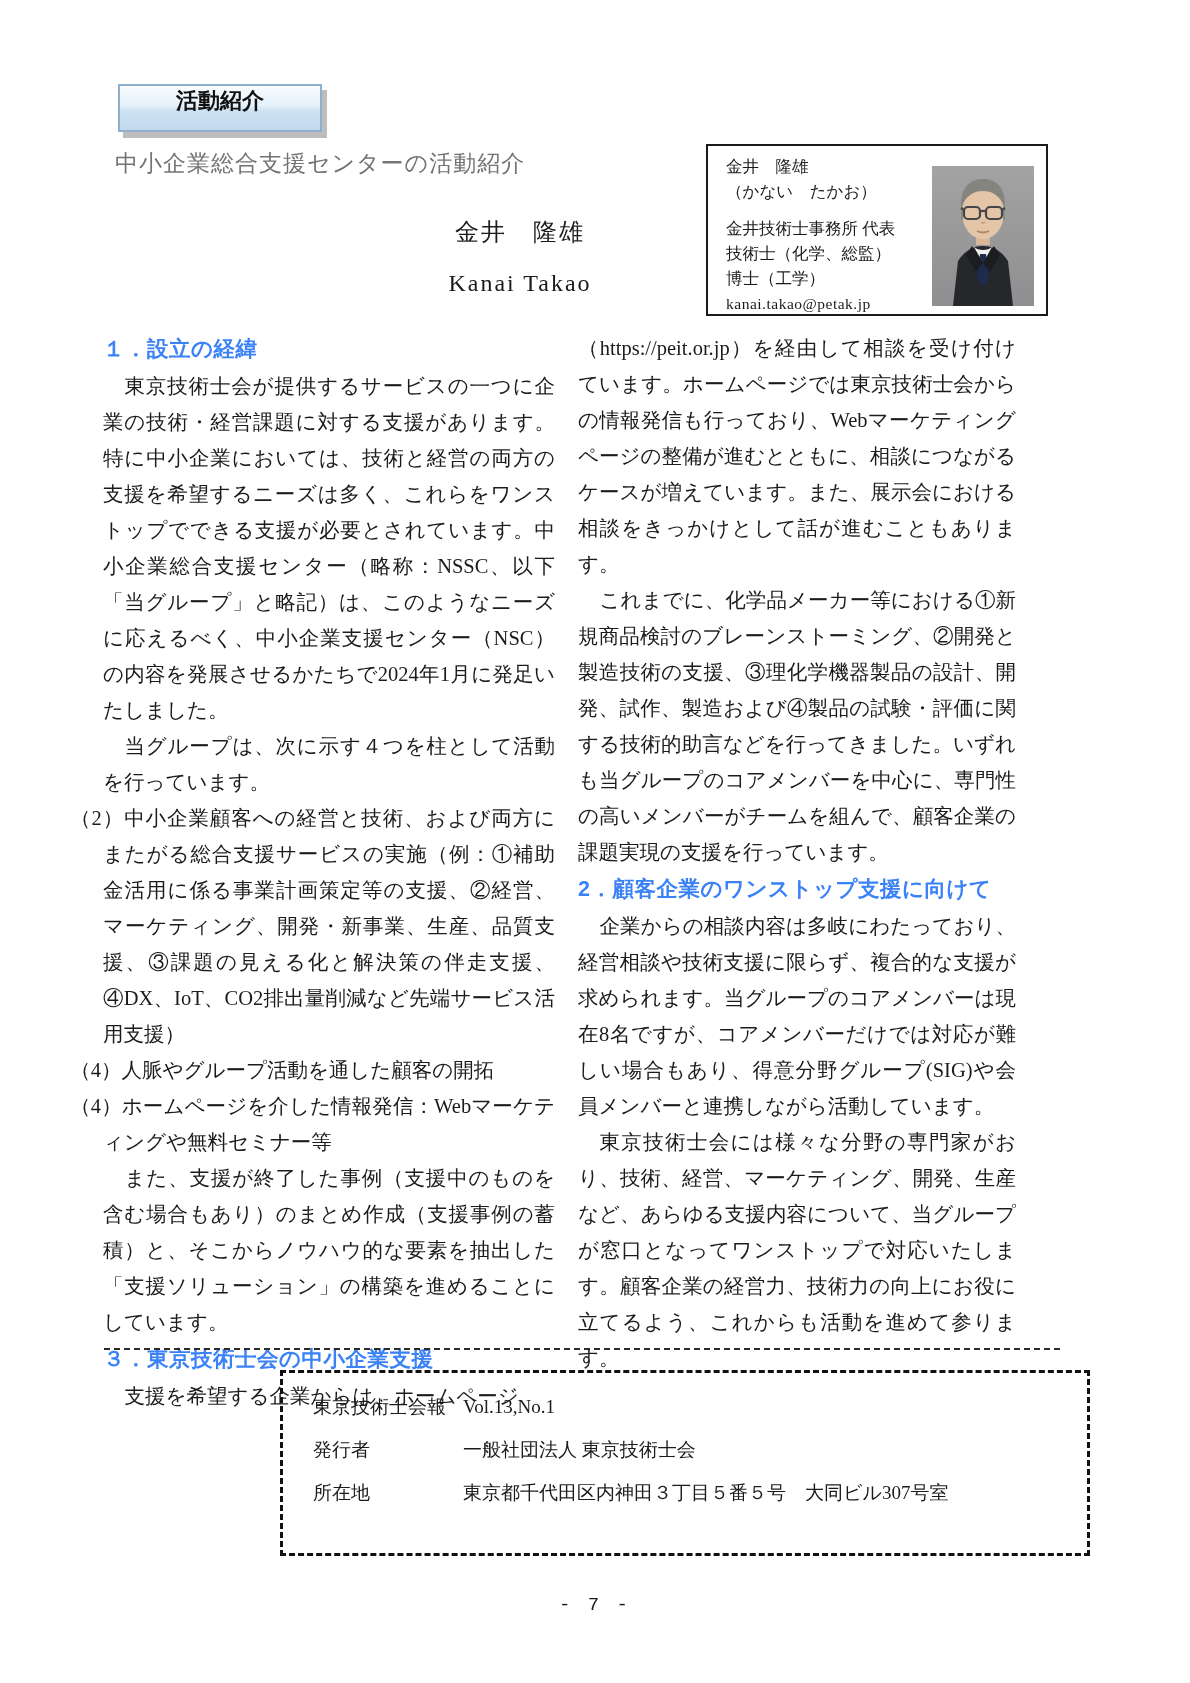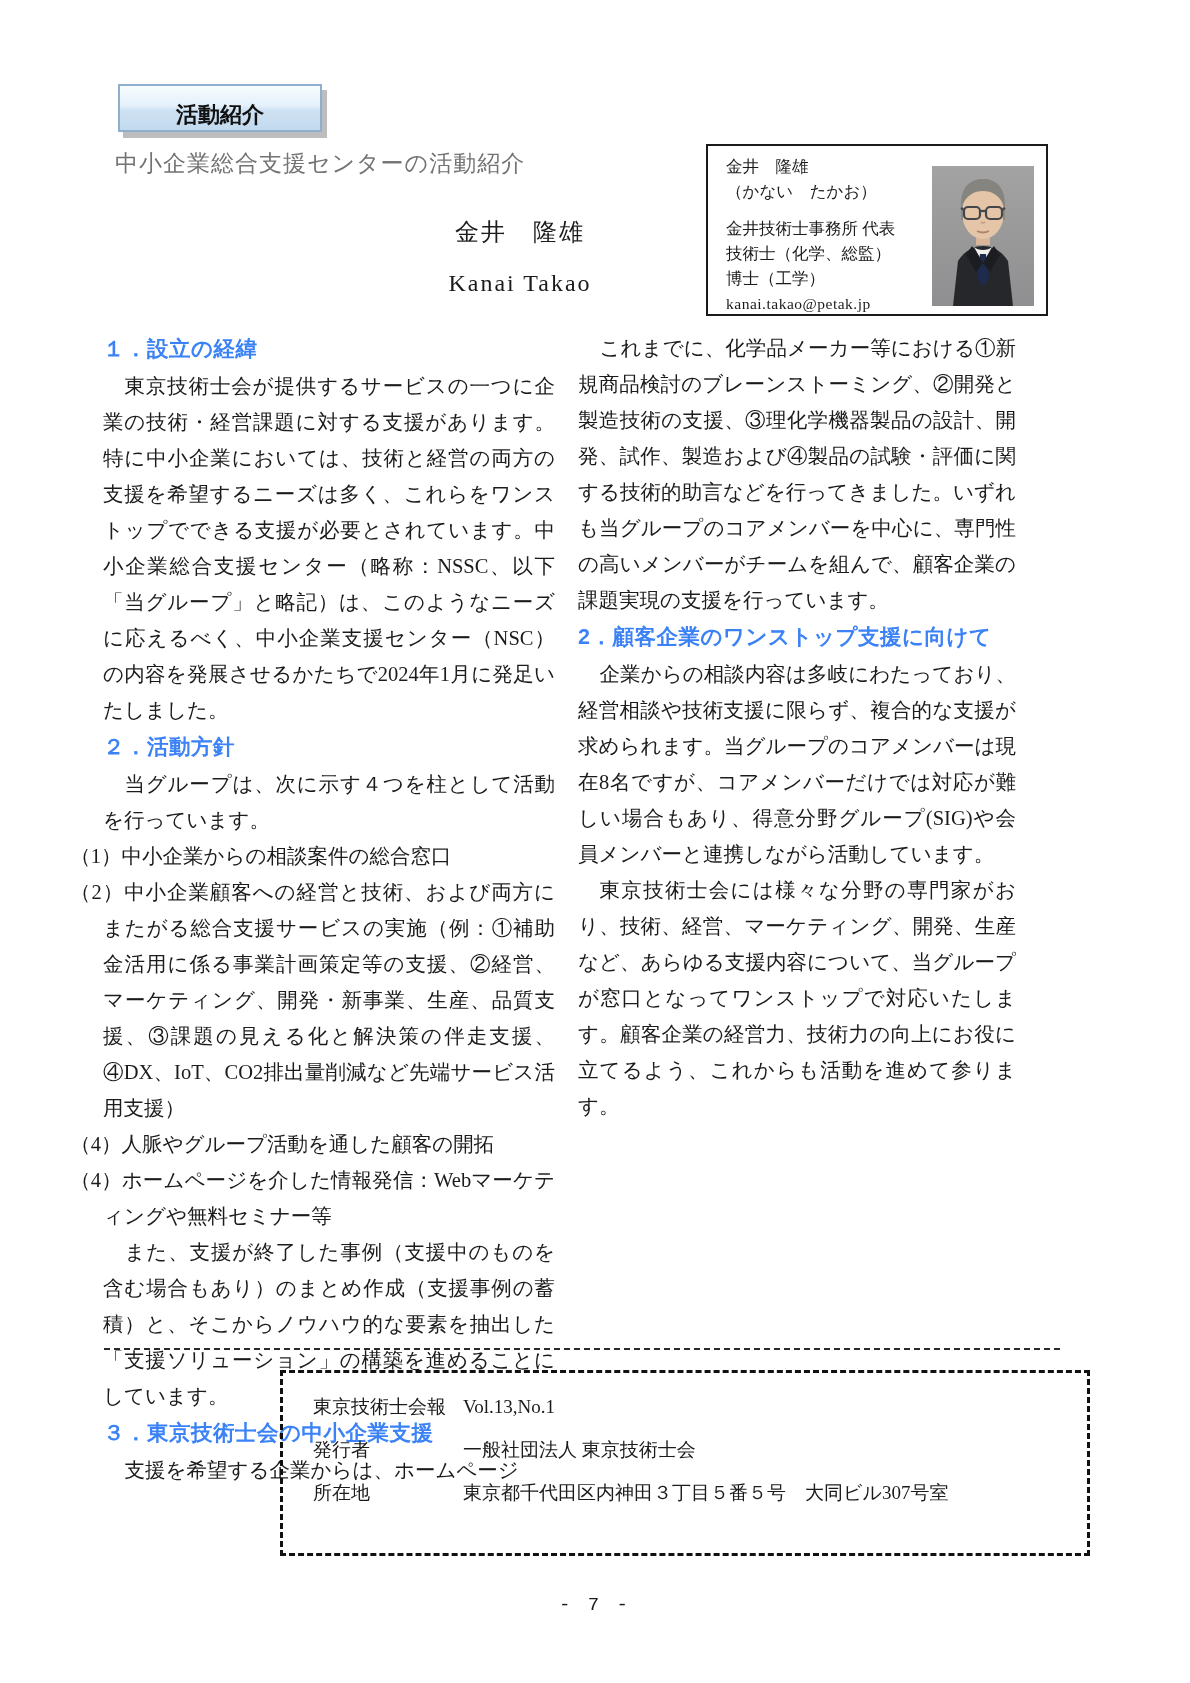--- a/index.html
+++ b/index.html
@@ -9,21 +9,21 @@
     margin:0 auto;
     background:#ffffff;
     color:#1b1b1b;
     font-family:"Liberation Serif","DejaVu Serif",serif;
     overflow:hidden;
   }
   
   .badge{
     position:absolute;left:118px;top:84px;
     width:200px;height:44px;
-    display:flex;align-items:flex-end;justify-content:center;
+    display:flex;align-items:flex-start;justify-content:center;
     font-family:"Liberation Sans","DejaVu Sans",sans-serif;
     font-weight:bold;font-size:22px;color:#111;
     background:linear-gradient(180deg,#f8fcfe 0%,#e4f0fa 45%,#cfe2f3 55%,#c2d9ee 100%);
     border:2px solid #8fafcd;
     box-shadow:5px 6px 0 0 #bdbdbd;
   }
   .doc-title{
     position:absolute;left:115px;top:148px;
     font-family:"Liberation Sans","DejaVu Sans",sans-serif;
     font-size:23px;letter-spacing:1px;color:#737373;
@@ -142,31 +142,30 @@
         <line x1="70" y1="44" x2="73" y2="42"></line>
       </g>
       <path d="M49 56 Q51 58 53 56" stroke="#c49a7c" stroke-width="1.5" fill="none"></path>
       <path d="M45 65 Q51 68 57 65" stroke="#b08468" stroke-width="1.8" fill="none"></path>
     </svg>
   </div>
 
   <div class="col col-left">
       <h2 class="heading">１．設立の経緯</h2>
       <p class="para">東京技術士会が提供するサービスの一つに企業の技術・経営課題に対する支援があります。特に中小企業においては、技術と経営の両方の支援を希望するニーズは多く、これらをワンストップでできる支援が必要とされています。中小企業総合支援センター（略称：NSSC、以下「当グループ」と略記）は、このようなニーズに応えるべく、中小企業支援センター（NSC）の内容を発展させるかたちで2024年1月に発足いたしました。</p>
-      <h2 class="heading">２．活動方針</h2>
       <p class="para">当グループは、次に示す４つを柱として活動を行っています。</p>
-      <p class="item">（1）中小企業からの相談案件の総合窓口</p>
       <p class="item">（2）中小企業顧客への経営と技術、および両方にまたがる総合支援サービスの実施（例：①補助金活用に係る事業計画策定等の支援、②経営、マーケティング、開発・新事業、生産、品質支援、③課題の見える化と解決策の伴走支援、④DX、IoT、CO2排出量削減など先端サービス活用支援）</p>
       <p class="item">（4）人脈やグループ活動を通した顧客の開拓</p>
       <p class="item">（4）ホームページを介した情報発信：Webマーケティングや無料セミナー等</p>
       <p class="para">また、支援が終了した事例（支援中のものを含む場合もあり）のまとめ作成（支援事例の蓄積）と、そこからノウハウ的な要素を抽出した「支援ソリューション」の構築を進めることにしています。</p>
       <h2 class="heading">３．東京技術士会の中小企業支援</h2>
       <p class="para">支援を希望する企業からは、ホームページ</p>
     </div>
   <div class="col col-right">
+      <p class="para_noindent">（https://peit.or.jp）を経由して相談を受け付けています。ホームページでは東京技術士会からの情報発信も行っており、Webマーケティングページの整備が進むとともに、相談につながるケースが増えています。また、展示会における相談をきっかけとして話が進むこともあります。</p>
       <p class="para">これまでに、化学品メーカー等における①新規商品検討のブレーンストーミング、②開発と製造技術の支援、③理化学機器製品の設計、開発、試作、製造および④製品の試験・評価に関する技術的助言などを行ってきました。いずれも当グループのコアメンバーを中心に、専門性の高いメンバーがチームを組んで、顧客企業の課題実現の支援を行っています。</p>
       <h2 class="heading">2．顧客企業のワンストップ支援に向けて</h2>
       <p class="para">企業からの相談内容は多岐にわたっており、経営相談や技術支援に限らず、複合的な支援が求められます。当グループのコアメンバーは現在8名ですが、コアメンバーだけでは対応が難しい場合もあり、得意分野グループ(SIG)や会員メンバーと連携しながら活動しています。</p>
       <p class="para">東京技術士会には様々な分野の専門家がおり、技術、経営、マーケティング、開発、生産など、あらゆる支援内容について、当グループが窓口となってワンストップで対応いたします。顧客企業の経営力、技術力の向上にお役に立てるよう、これからも活動を進めて参ります。</p>
     </div>
 
   <div class="separator"></div>
 
   <div class="colophon">
     <div>

